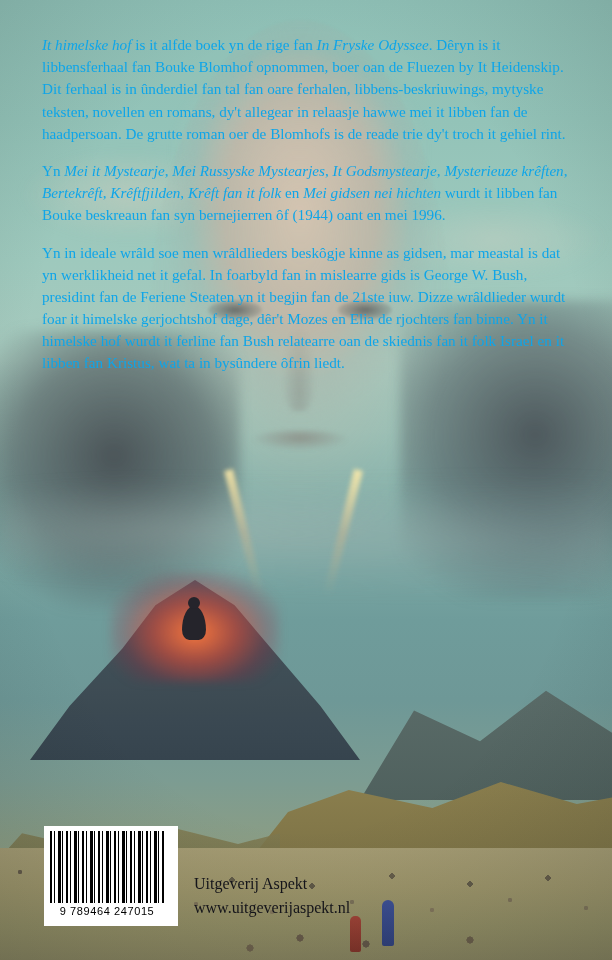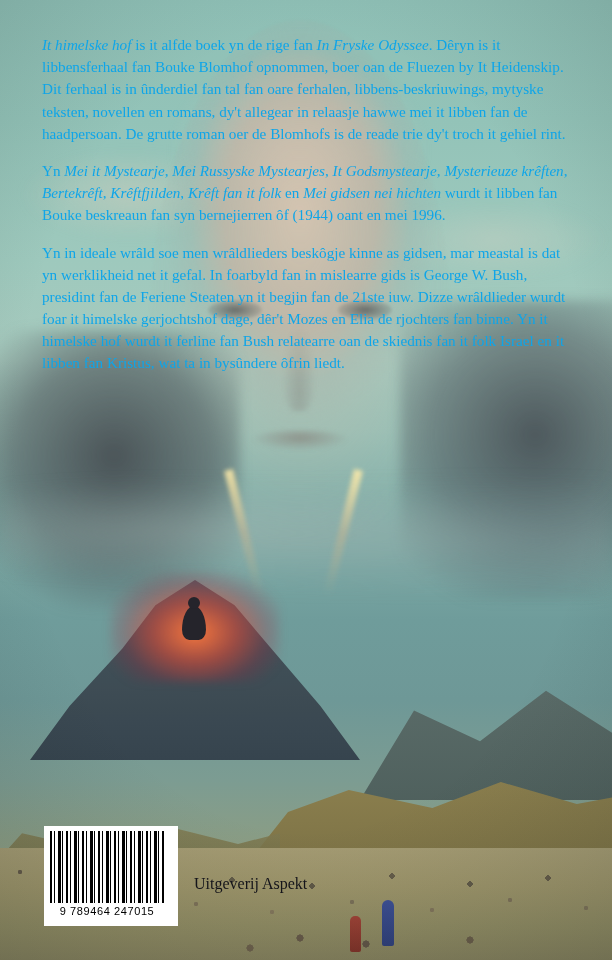--- a/index.html
+++ b/index.html
@@ -340,15 +340,16 @@
       <p><span>Yn in ideale wrâld soe men wrâldlieders beskôgje kinne as gidsen, mar meastal is dat yn werklikheid net it gefal. In foarbyld fan in mislearre gids is George W. Bush, presidint fan de Feriene Steaten yn it begjin fan de 21ste iuw. Dizze wrâldlieder wurdt foar it himelske gerjochtshof dage, dêr't Mozes en Elia de rjochters fan binne. Yn it himelske hof wurdt it ferline fan Bush relatearre oan de skiednis fan it folk Israel en it libben fan Kristus, wat ta in bysûndere ôfrin liedt.</span></p>
     </div>
 
   <div class="barcode-box">
     <div class="bars"></div>
     <div class="barnum">9 789464 247015</div>
   </div>
 
   <div class="publisher">
     <div>Uitgeverij Aspekt</div>
+    <div>www.uitgeverijaspekt.nl</div>
   </div>
 
 </div>
 
 </body></html>

